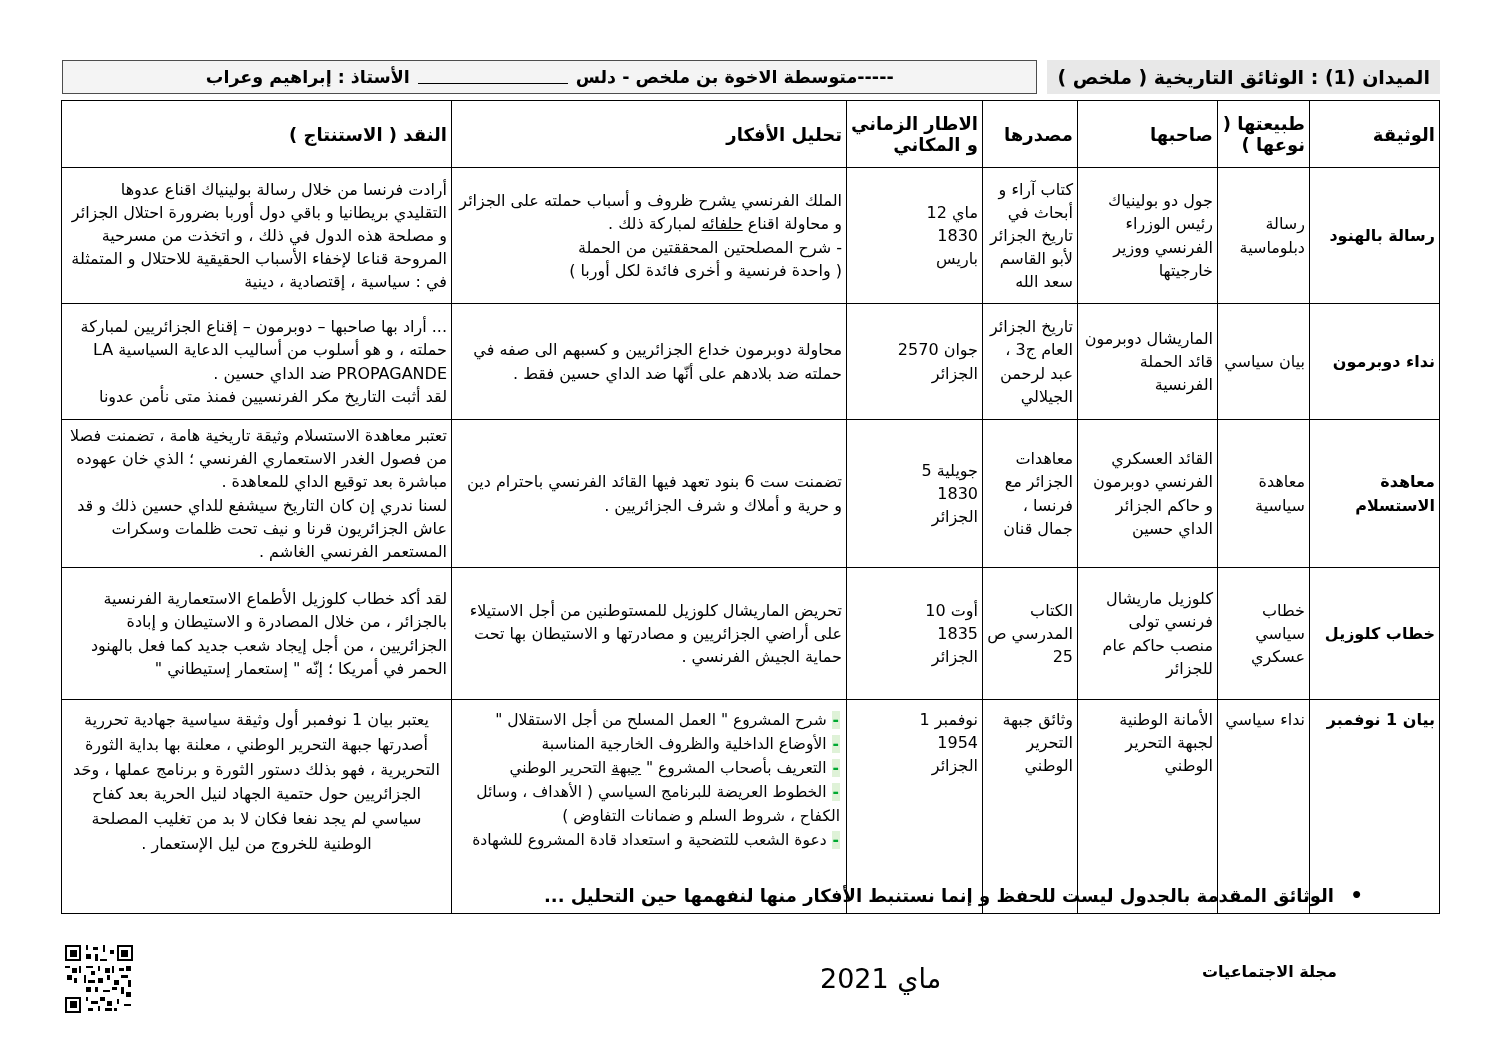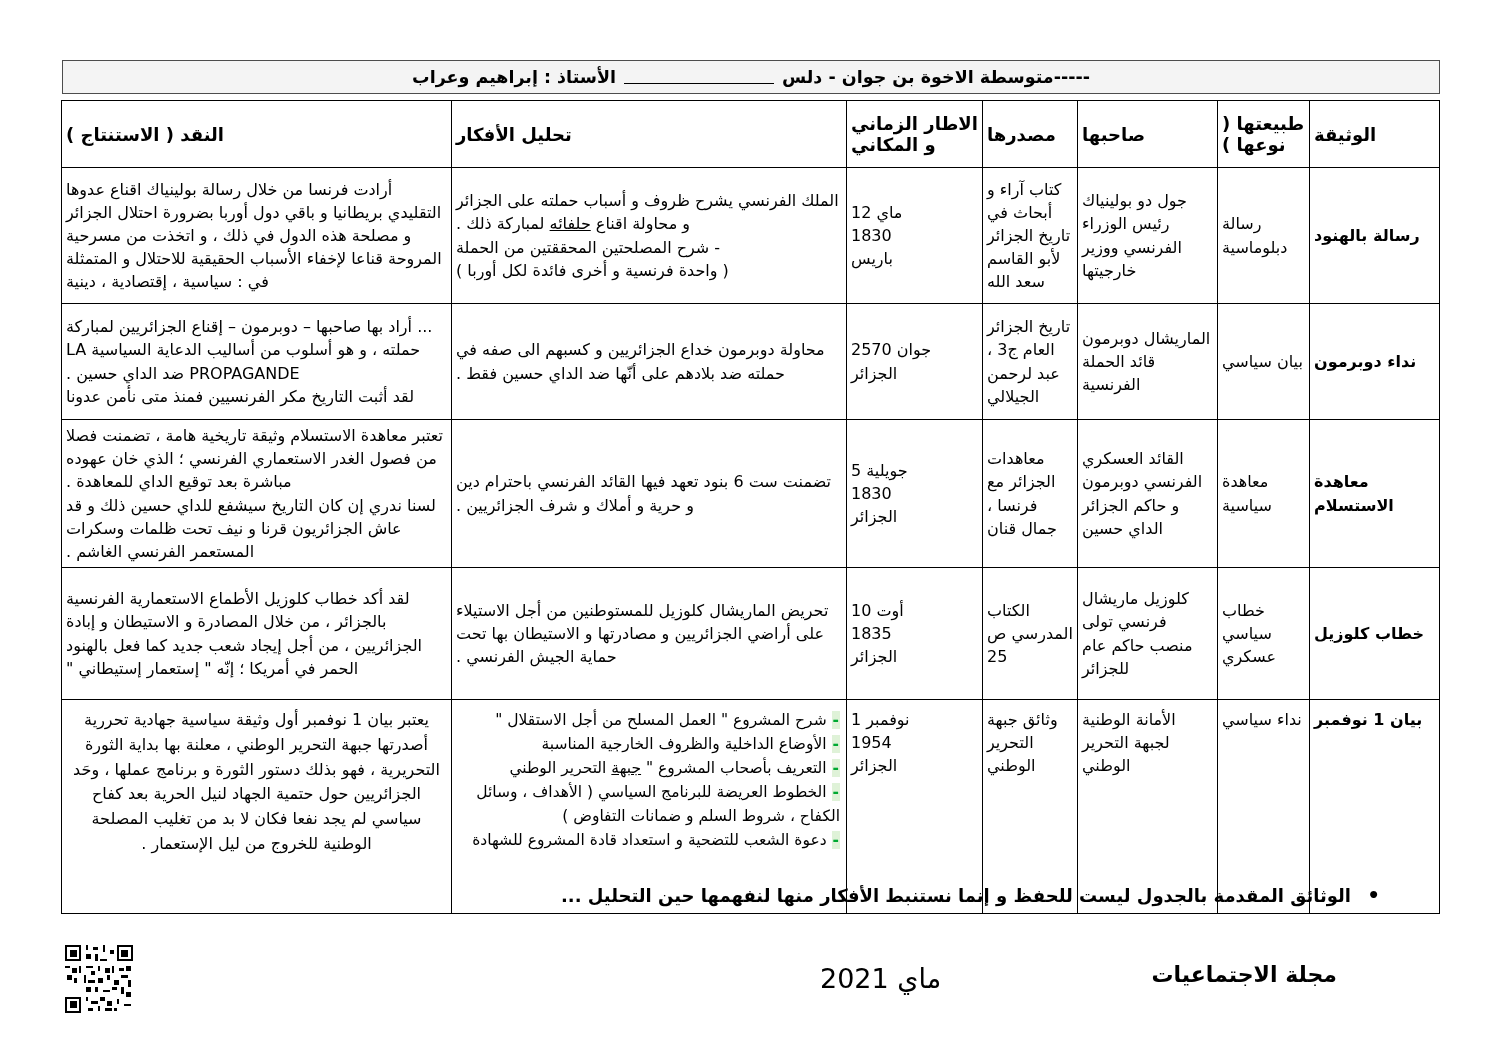--- a/index.html
+++ b/index.html
@@ -12,52 +12,53 @@
   .dash{color:var(--dash_green,#00a933);background:var(--dash_bg,#dff2d8);font-weight:bold;padding:0 1px;}
 
   
   .topbar{position:absolute;top:60px;right:57px;left:62px;height:34px;display:flex;align-items:stretch;gap:10px;}
   .doc-title{background:var(--title_bg,#e8e8e8);font-weight:bold;font-size:19px;display:flex;align-items:center;justify-content:center;padding:0 10px;white-space:nowrap;}
   .school-box{flex:1;border:1px solid #4d4d4d;background:#f4f4f4;display:flex;align-items:center;justify-content:center;gap:8px;font-weight:bold;font-size:17.5px;white-space:nowrap;}
   .blank-line{display:inline-block;width:150px;height:13px;border-bottom:1.5px solid #000;}
 
   
   table.main{position:absolute;top:100px;right:57px;width:1378px;border-collapse:collapse;table-layout:fixed;}
-  table.main th,table.main td{border:1.6px solid #000;padding:2px 4px;vertical-align:middle;text-align:left;}
+  table.main th,table.main td{border:1.6px solid #000;padding:2px 4px;vertical-align:middle;text-align:right;}
   table.main th{height:62px;font-size:18px;font-weight:bold;}
   table.main td{font-size:16px;line-height:1.45;}
   td.doc{font-weight:bold;font-size:20px;line-height:1.5;}
   td.timeframe{direction:ltr;font-size:17px;line-height:1.6;}
   tr.r1 td{height:131px;}
   tr.r2 td{height:111px;}
   tr.r3 td{height:143px;margin-top:20px;}
   tr.r4 td{height:127px;}
   tr.r5 td{height:203px;vertical-align:top;padding-top:8px;}
   tr.r5 td.analysis{text-align:right;font-size:15.5px;line-height:1.55;padding-right:6px;}
   tr.r5 td.critique{text-align:center;line-height:1.55;}
   td.critique,td.analysis{line-height:1.5;}
 
   
-  .note{position:absolute;top:883px;right:57px;left:62px;font-weight:bold;font-size:18px;padding-right:60px;}
+  .note{position:absolute;top:883px;right:50px;left:62px;font-weight:bold;font-size:18px;padding-right:84px;}
   .note-bullet{font-size:20px;margin-left:10px;}
 
   
-  .magazine{position:absolute;top:962px;right:160px;font-weight:bold;font-size:22px;}
+  .magazine{position:absolute;top:962px;right:160px;font-weight:bold;font-size:16px;}
   .footer-date{position:absolute;top:963px;left:820px;font-size:27px;}
   .qr{position:absolute;top:945px;left:65px;width:68px;height:68px;}
   .qr svg{display:block;width:100%;height:100%;shape-rendering:crispEdges;}
 </style>
 </head>
 <body>
 
 <div class="page">
 
   <div class="topbar">
+    <div class="doc-title">الميدان (1) : الوثائق التاريخية ( ملخص )</div>
     <div class="school-box">
-      <span>-----متوسطة الاخوة بن جوان  - دلس</span>
+      <span>-----متوسطة الاخوة بن ملخص  - دلس</span>
       <span class="blank-line"></span>
       <span>الأستاذ : إبراهيم وعراب</span>
     </div>
   </div>
 
   <table class="main">
     <colgroup>
       <col style="width:130px">
         <col style="width:92px">
         <col style="width:140px">

